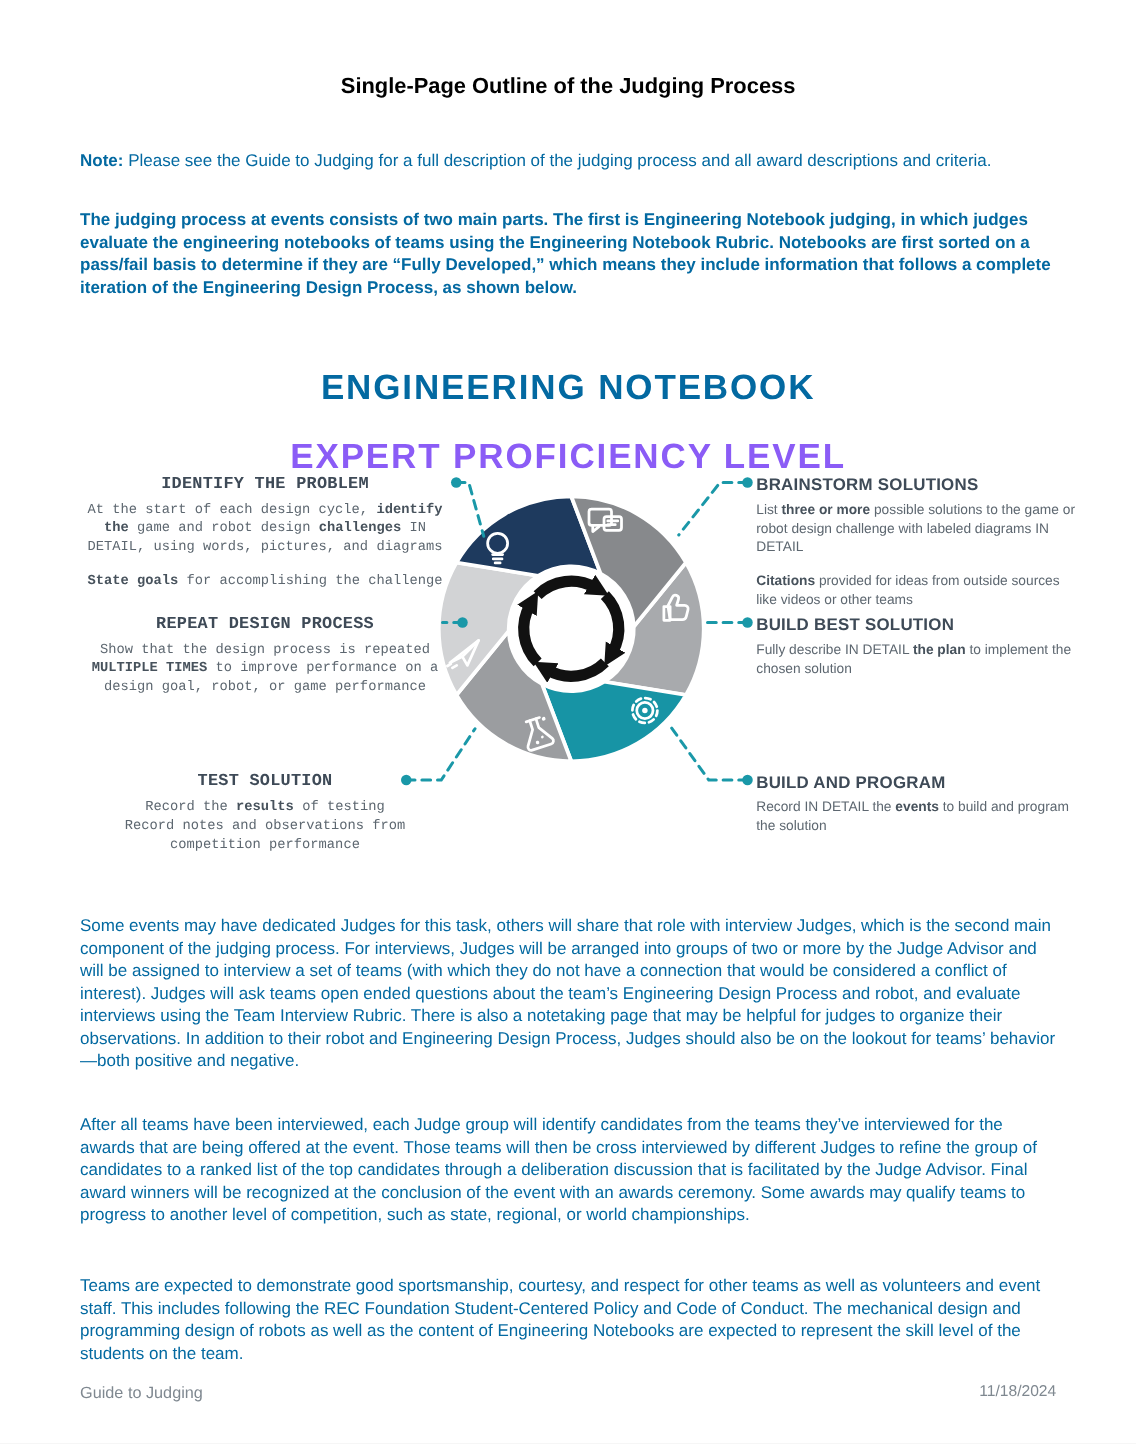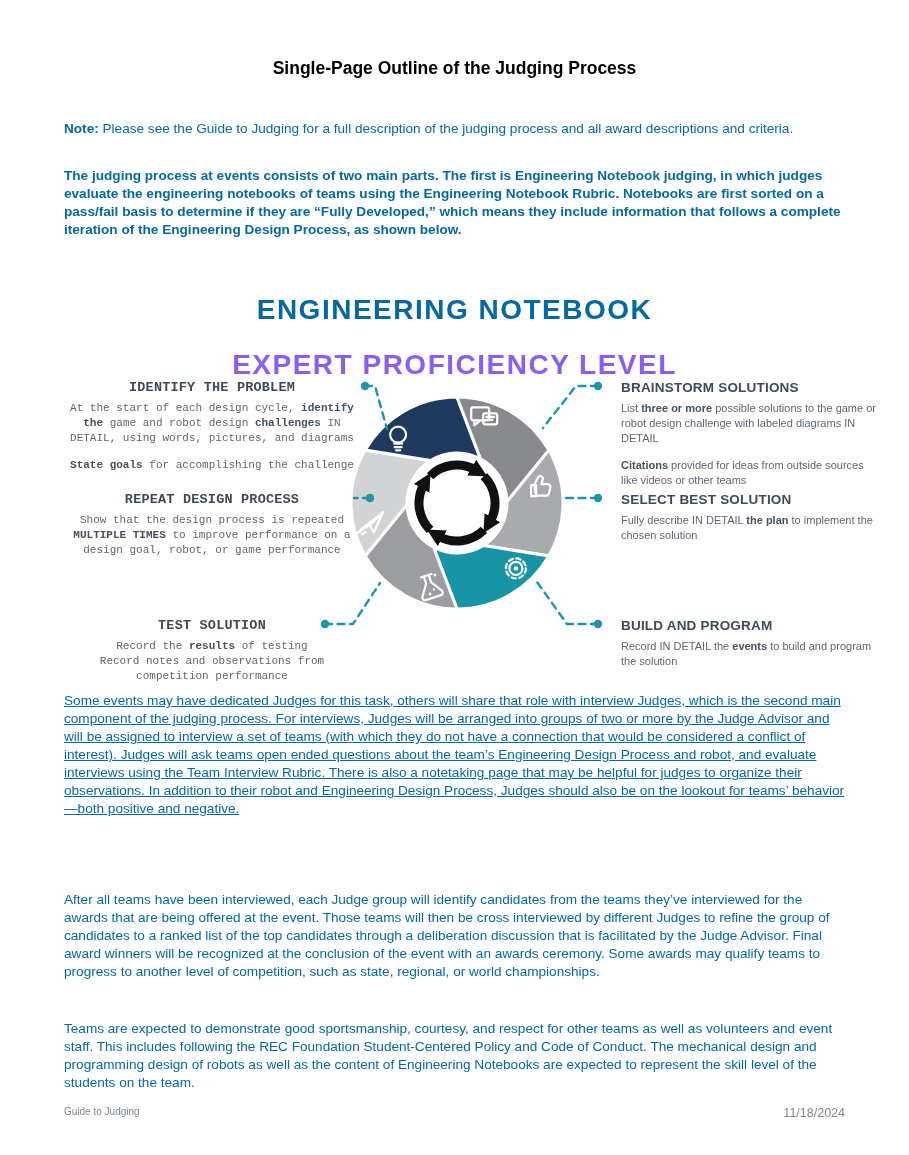--- a/index.html
+++ b/index.html
@@ -3,36 +3,36 @@
 <meta charset="utf-8">
 <style>
   html,body{margin:0;padding:0;background:#e9e9e9;}
   .page{
     position:relative; width:909px; height:1155px; background:#fff; margin:0 auto;
     font-family:"Liberation Sans", sans-serif; color:#111; overflow:hidden;
   }
   .doc-title{position:absolute; top:58px; left:0; width:100%; text-align:center;
     font-size:17.5px; font-weight:bold; color:#000;}
   .para{position:absolute; left:64px; width:781px; font-size:13.6px; line-height:18px; color:#0369a1;}
-  .note{top:120px;} .p1{top:167px;font-weight:bold;} .p2{top:692px;text-decoration:underline;} .p3{top:891px;} .p4{top:1020px;}
-  .footer-left{position:absolute; top:1106px; left:64px; font-size:10px; color:#7f8890;}
+  .note{top:120px;} .p1{top:167px;font-weight:bold;} .p2{top:732px;} .p3{top:891px;} .p4{top:1020px;}
+  .footer-left{position:absolute; top:1106px; left:64px; font-size:13px; color:#7f8890;}
   .footer-right{position:absolute; top:1106px; right:64px; font-size:12.5px; color:#7f8890;}
 
   .d-title{position:absolute; left:0; width:100%; text-align:center;
     font-weight:bold; font-size:28px; letter-spacing:1.5px;}
   .d-title1{top:294px; color:#0369a1;}
   .d-title2{top:329px; color:#8b5cf6;margin-top:20px;}
 
   .d-body{position:absolute; top:372px; left:60px; width:789px; height:350px;}
   .step{position:absolute;}
   .step h3{margin:0 0 6px 0; font-size:13.5px; font-weight:bold; color:#3e4a57; letter-spacing:.2px;}
   .step p{margin:0 0 12px 0; font-size:11px; line-height:1.36; color:#5d6770;}
   .step p b{color:#47525c;}
   .step.left{left:2px; width:300px; text-align:center;font-family:Liberation Mono, monospace;}
-  .step.right{left:545px; width:256px; text-align:left;margin-left:16px;}
+  .step.right{left:545px; width:256px; text-align:left;}
   .row1{top:8px;} .row2{top:120px;} .row3{top:246px;}
 
   .circle-svg{position:absolute; left:282px; top:16px;}
   .conn-svg{position:absolute; left:0; top:0; pointer-events:none;}
   .conn{fill:none; stroke:#1a98a8; stroke-width:2.4; stroke-dasharray:7 5.5; stroke-linecap:round;}
   .conn-dot{fill:#1a98a8;}
   .wedge{stroke:#fff; stroke-width:3;}
   .icon{fill:none; stroke:#fff; stroke-width:2.2; stroke-linecap:round; stroke-linejoin:round;}
   .arrow{fill:none; stroke:#111; stroke-width:9;}
 </style>
@@ -65,21 +65,21 @@
       <h3>TEST SOLUTION</h3>
       <p>Record the <b>results</b> of testing<br>Record notes and observations from competition performance</p>
     </div>
 
     <div class="step right row1">
       <h3>BRAINSTORM SOLUTIONS</h3>
       <p>List <b>three or more</b> possible solutions to the game or robot design challenge with labeled diagrams IN DETAIL</p>
       <p><b>Citations</b> provided for ideas from outside sources like videos or other teams</p>
     </div>
     <div class="step right row2">
-      <h3>SELECT BEST SOLUTION</h3>
+      <h3>BUILD BEST SOLUTION</h3>
       <p>Fully describe IN DETAIL <b>the plan</b> to implement the chosen solution</p>
     </div>
     <div class="step right row3">
       <h3>BUILD AND PROGRAM</h3>
       <p>Record IN DETAIL the <b>events</b> to build and program the solution</p>
     </div>
 
     <svg class="circle-svg" width="230" height="230" viewBox="-115 -115 230 230">
 
       <path class="wedge" d="M91.8,-53 A106,106 0 0 1 91.8,53 L26.5,42.4 A50,50 0 0 0 50,-1.7 Z" fill="#a8aaad"></path>

